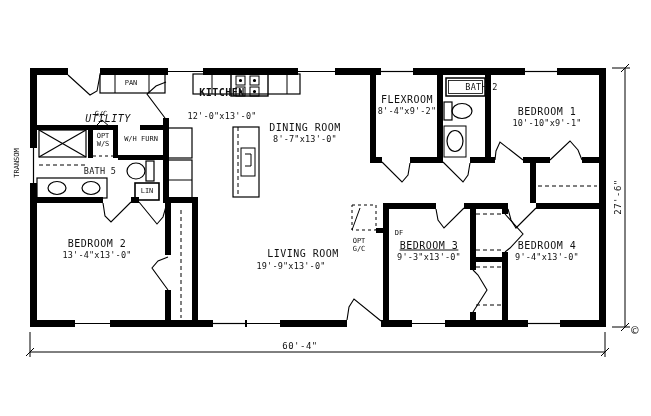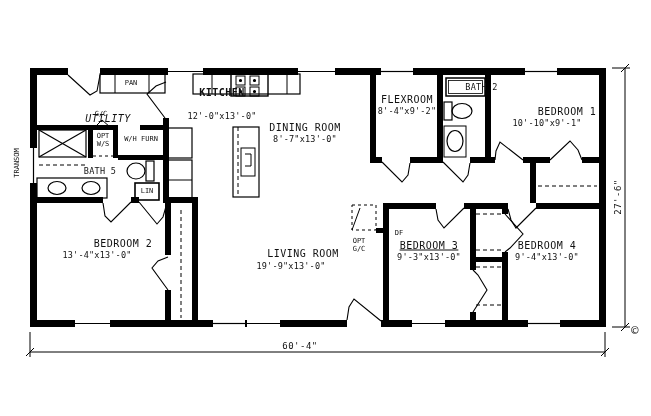--- a/index.html
+++ b/index.html
@@ -207,26 +207,26 @@
   <div class="lbl dims" style="left:222px;top:116px;">12'-0"x13'-0"</div>
 
   <div class="lbl" style="left:305px;top:127px;">DINING ROOM</div>
   <div class="lbl dims" style="left:305px;top:139px;">8'-7"x13'-0"</div>
 
   <div class="lbl" style="left:407px;top:99px;">FLEXROOM</div>
   <div class="lbl dims" style="left:407px;top:111px;">8'-4"x9'-2"</div>
 
   <div class="lbl mid" style="left:465.5px;top:87px;">BATH 2</div>
 
-  <div class="lbl" style="left:547px;top:111px;margin-left:20px;">BEDROOM 1</div>
+  <div class="lbl" style="left:547px;top:111px;">BEDROOM 1</div>
   <div class="lbl dims" style="left:547px;top:123px;">10'-10"x9'-1"</div>
 
   <div class="lbl mid" style="left:84px;top:171px;">BATH 5</div>
 
-  <div class="lbl" style="left:97px;top:243px;margin-left:26px;">BEDROOM 2</div>
+  <div class="lbl" style="left:97px;top:243px;">BEDROOM 2</div>
   <div class="lbl dims" style="left:97px;top:255px;">13'-4"x13'-0"</div>
 
   <div class="lbl" style="left:291px;top:253px;margin-left:12px;">LIVING ROOM</div>
   <div class="lbl dims" style="left:291px;top:266px;">19'-9"x13'-0"</div>
 
   <div class="lbl" style="left:429px;top:245px;text-decoration:underline;">BEDROOM 3</div>
   <div class="lbl dims" style="left:429px;top:257px;">9'-3"x13'-0"</div>
 
   <div class="lbl" style="left:547px;top:245px;">BEDROOM 4</div>
   <div class="lbl dims" style="left:547px;top:257px;">9'-4"x13'-0"</div>

